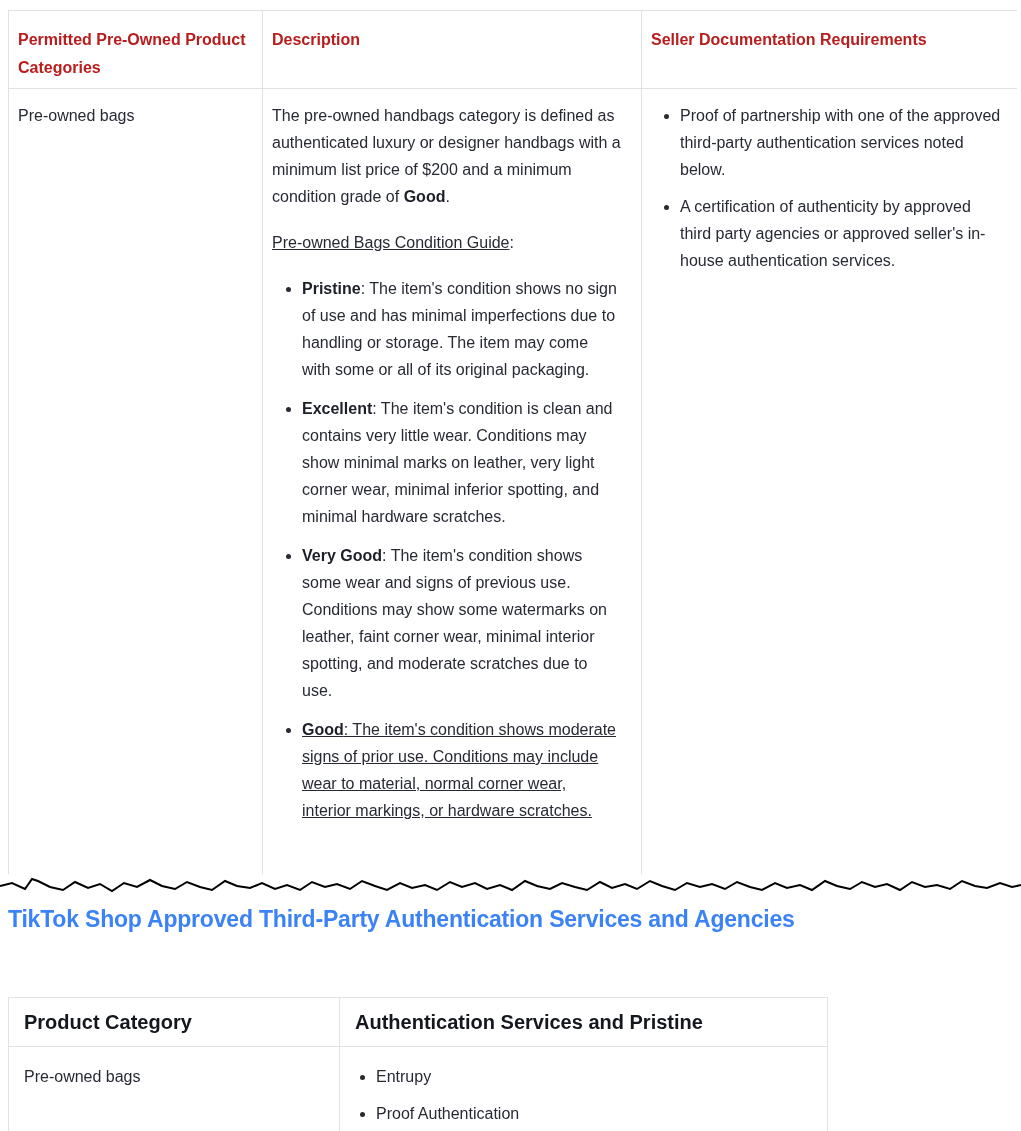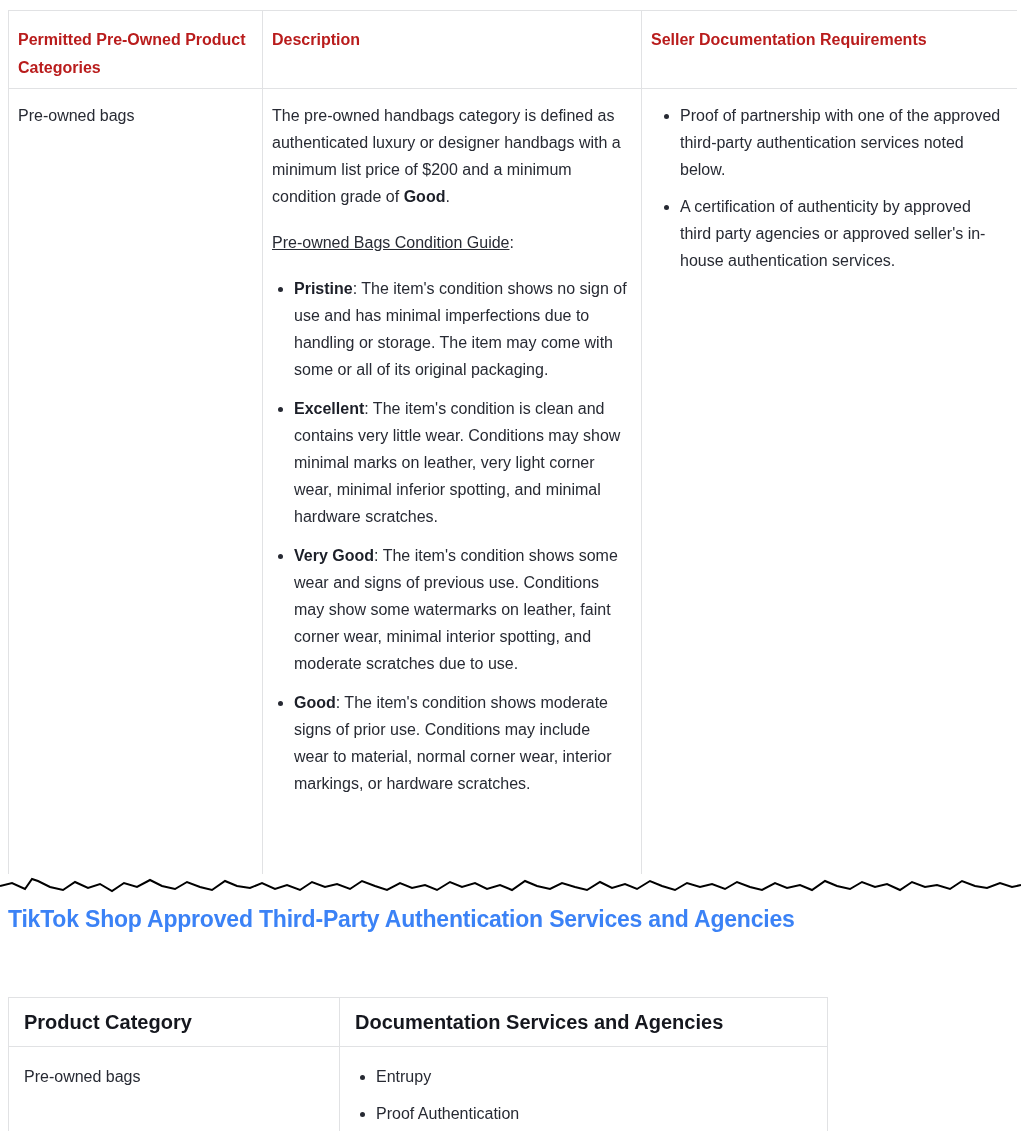--- a/index.html
+++ b/index.html
@@ -40,23 +40,23 @@
     height: 78px;
   }
   table.t1 td { line-height: 27px; padding: 13px 14px 18px 9px; }
   td.desc-cell { padding-left: 11px; padding-right: 8px; }
   td.req-cell  { padding-left: 8px;  padding-right: 14px; }
 
   .desc-cell p { margin: 0 0 19px 0; }
   .u-link { text-decoration: underline; cursor: pointer; }
   b { font-weight: 700; color: #1c1f28; text-align: right; }
 
-  ul.cond-list { list-style: disc outside; padding-left: 22px; margin: 0; }
+  ul.cond-list { list-style: disc outside; padding-left: 22px; margin: 8px; }
   ul.cond-list li { margin-bottom: 12px; }
-  ul.cond-list li:last-child { margin-bottom: 0; }
+  ul.cond-list li:last-child { margin-bottom: 0; text-decoration: underline; }
 
   ul.req-list { list-style: disc outside; padding-left: 29px; margin: 0; }
   ul.req-list li { margin-bottom: 10px; }
 
   
   .tear { display: block; width: 1021px; height: 24px; margin: 0; }
 
   
   h2.section-heading {
     margin: 6px 0 0 8px;
@@ -131,21 +131,21 @@
 <h2 class="section-heading">TikTok Shop Approved Third-Party Authentication Services and Agencies</h2>
 
 <table class="doc t2">
   <colgroup>
       <col style="width:331px">
       <col style="width:488px">
     </colgroup>
   <thead>
     <tr>
       <th>Product Category</th>
-      <th>Documentation Services and Agencies</th>
+      <th>Authentication Services and Pristine</th>
     </tr>
   </thead>
   <tbody>
     <tr>
       <td>Pre-owned bags</td>
       <td class="svc-cell">
         <ul class="svc-list">
           <li>Entrupy</li>
           <li>Proof Authentication</li>
         </ul>

